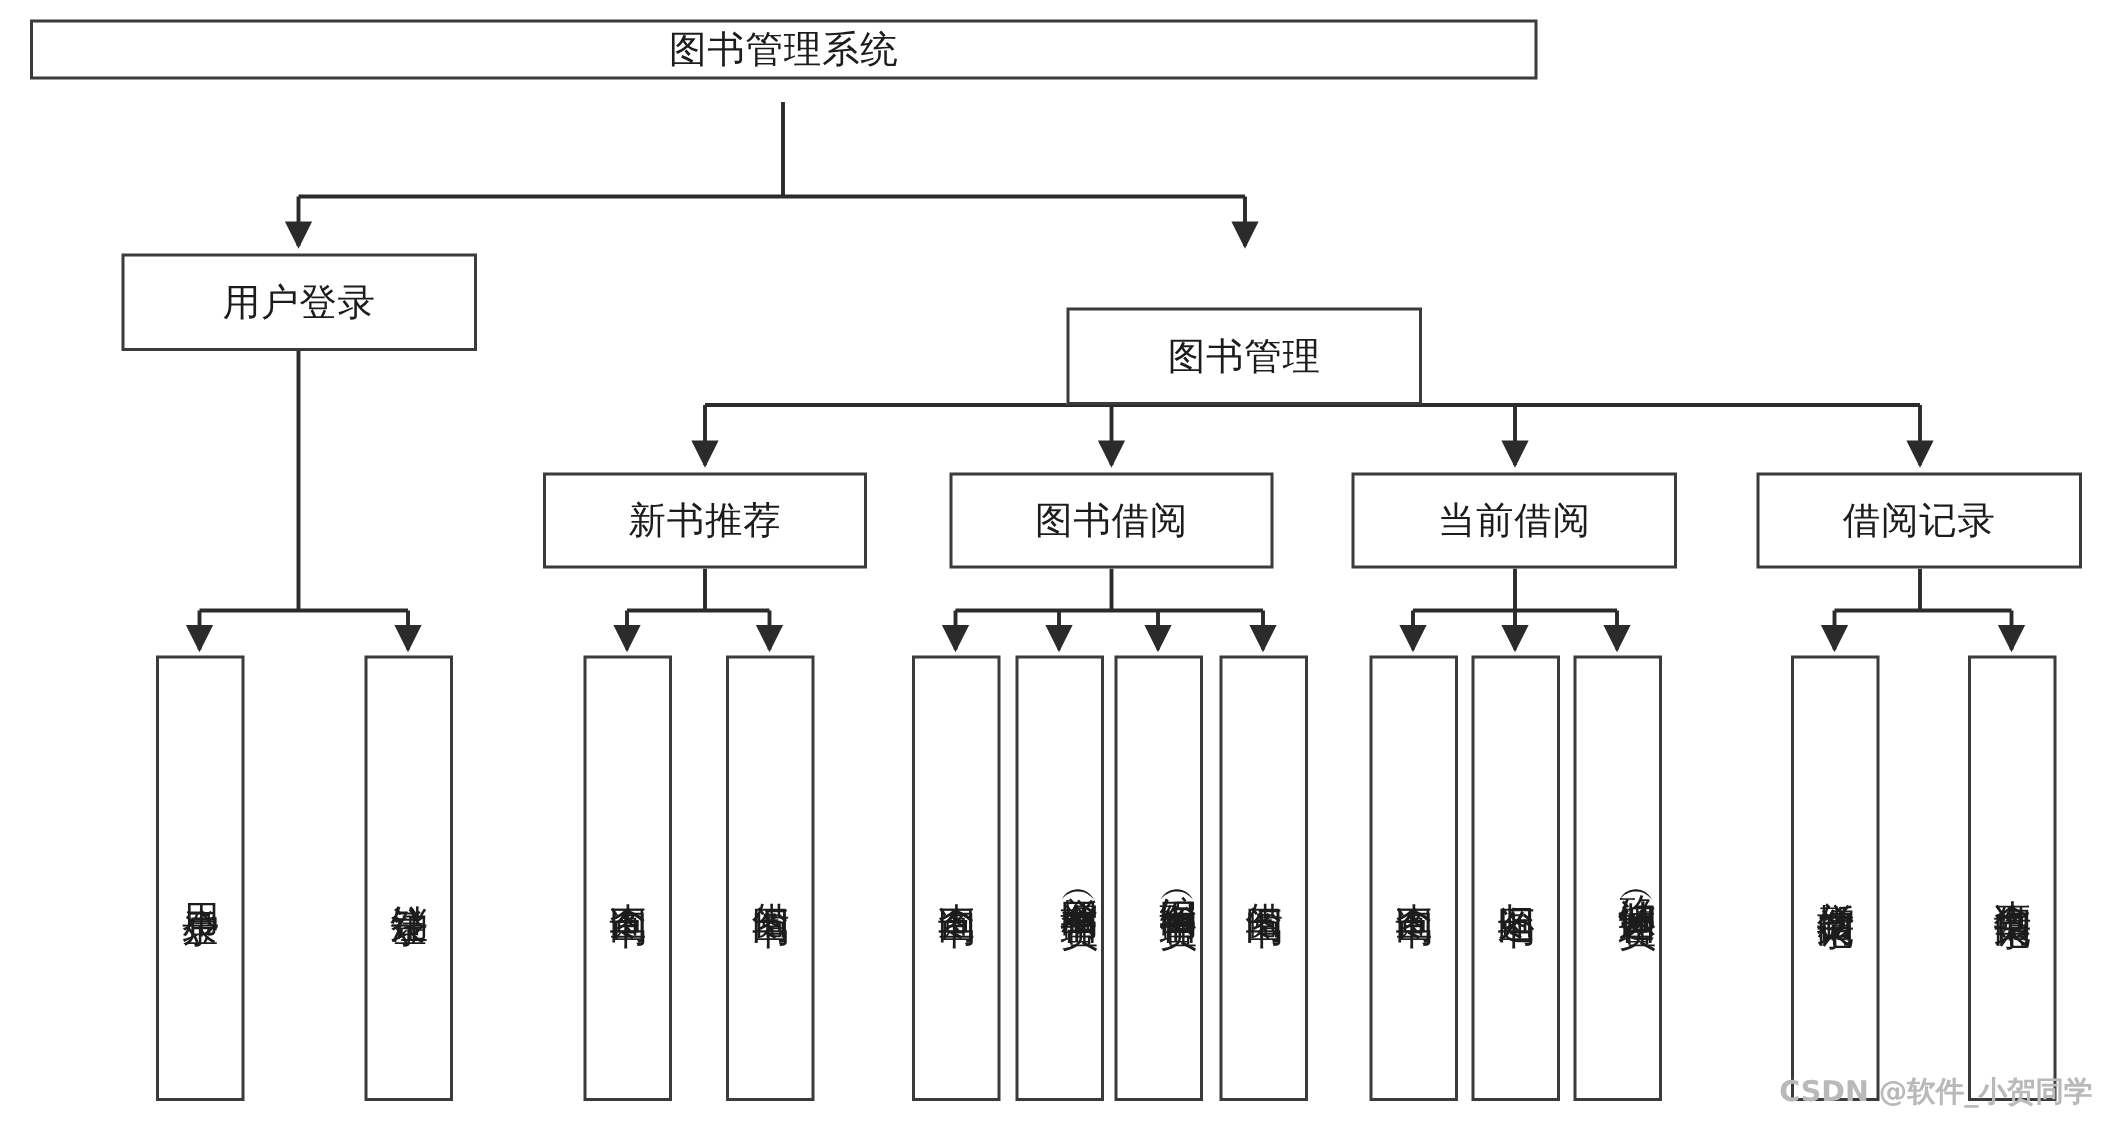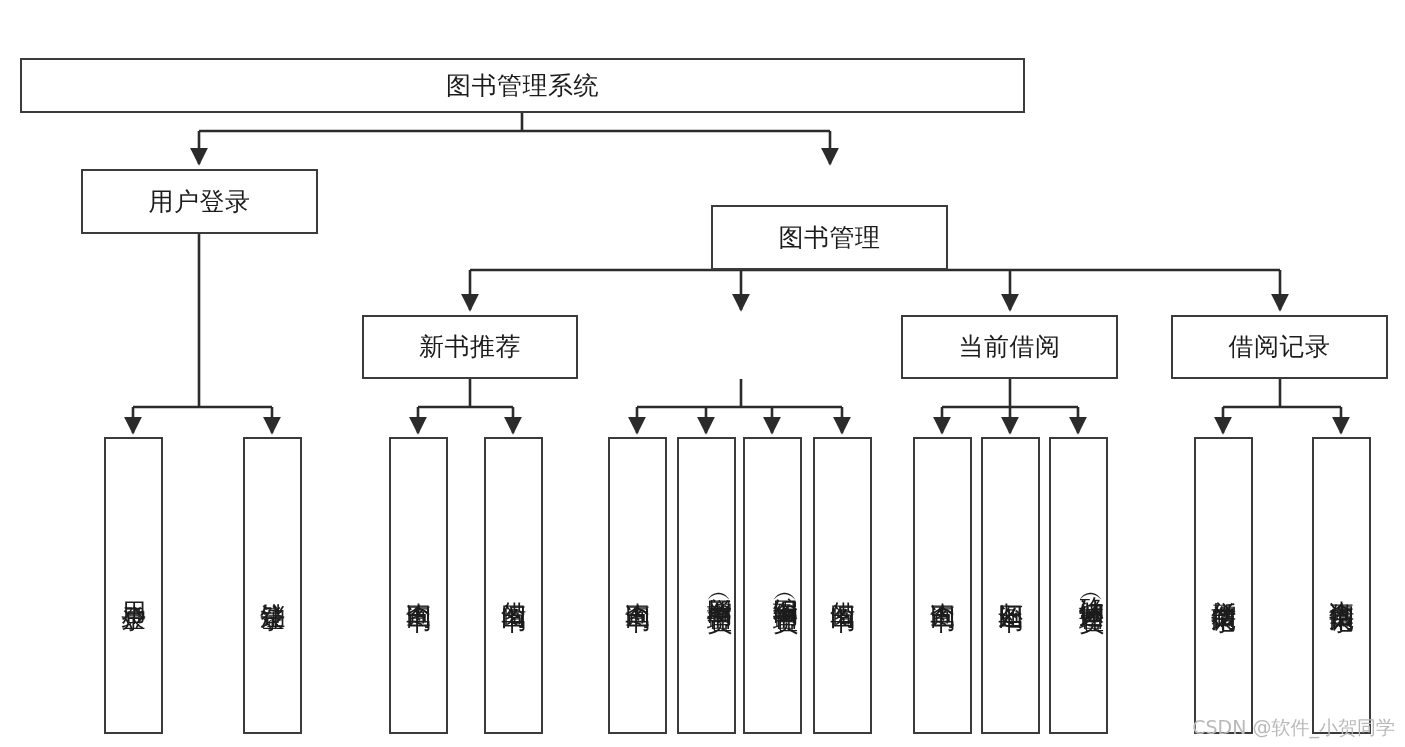--- a/index.html
+++ b/index.html
@@ -59,20 +59,21 @@
   }
   .watermark {
     position: absolute;
     right: 10px;
     bottom: 6px;
     font-size: 19px;
     color: #b9b9b9;
     white-space: nowrap;
     z-index: 5;
     font-family: "DejaVu Sans", "Liberation Sans", sans-serif;
+    font-weight: bold;
   }
 </style>
 </head>
 <body>
 
 <div id="diagram-root">
 
   <svg id="edges-layer" viewBox="0 0 1405 747" width="1405" height="747" xmlns="http://www.w3.org/2000/svg">
     <defs>
       <marker id="arrow" viewBox="0 0 10 10" refX="9" refY="5" markerWidth="7" markerHeight="9" orient="auto-start-reverse">
@@ -116,26 +117,27 @@
       <path d="M 1010 407 L 1010 433" marker-end="url(#arrow)"></path>
       <path d="M 1078 407 L 1078 433" marker-end="url(#arrow)"></path>
 
       <path d="M 1280 379 L 1280 407"></path>
       <path d="M 1223 407 L 1341 407"></path>
       <path d="M 1223 407 L 1223 433" marker-end="url(#arrow)"></path>
       <path d="M 1341 407 L 1341 433" marker-end="url(#arrow)"></path>
     </g>
   </svg>
 
-  <div class="node horizontal" style="left:20px; top:13px; width:1005px; height:55px;margin-top:45px;">图书管理系统</div>
+  <div class="node horizontal" style="left:20px; top:13px; width:1005px; height:40px;">图书管理系统</div>
 
   <div class="node horizontal" style="left:81px; top:169px; width:237px; height:65px;">用户登录</div>
   <div class="node horizontal" style="left:711px; top:169px; width:237px; height:65px;margin-top:36px;">图书管理</div>
 
   <div class="node horizontal" style="left:362px; top:315px; width:216px; height:64px;text-align:right;">新书推荐</div>
+  <div class="node horizontal" style="left:633px; top:315px; width:216px; height:64px;">图书借阅</div>
   <div class="node horizontal" style="left:1171px; top:315px; width:217px; height:64px;">借阅记录</div>
   <div class="node horizontal" style="left:901px; top:315px; width:217px; height:64px;">当前借阅</div>
 
   <div class="node vertical" style="left:104px; top:437px; width:59px; height:297px;">用户登录</div>
   <div class="node vertical" style="left:243px; top:437px; width:59px; height:297px;">注销登录</div>
 
   <div class="node vertical" style="left:389px; top:437px; width:59px; height:297px;">查询图书</div>
   <div class="node vertical" style="left:484px; top:437px; width:59px; height:297px;">借阅图书</div>
 
   <div class="node vertical" style="left:608px; top:437px; width:59px; height:297px;">查询图书</div>

